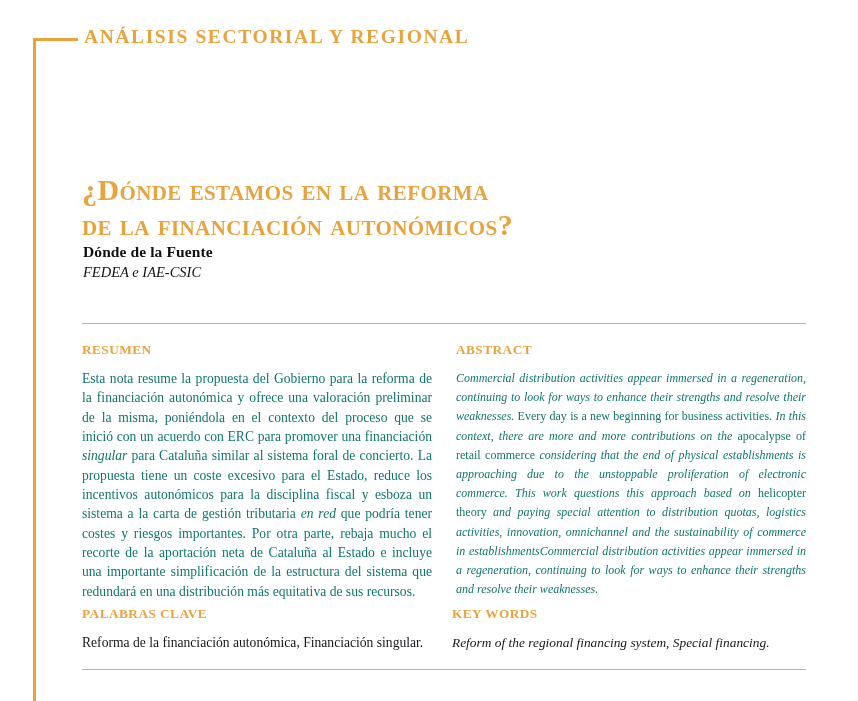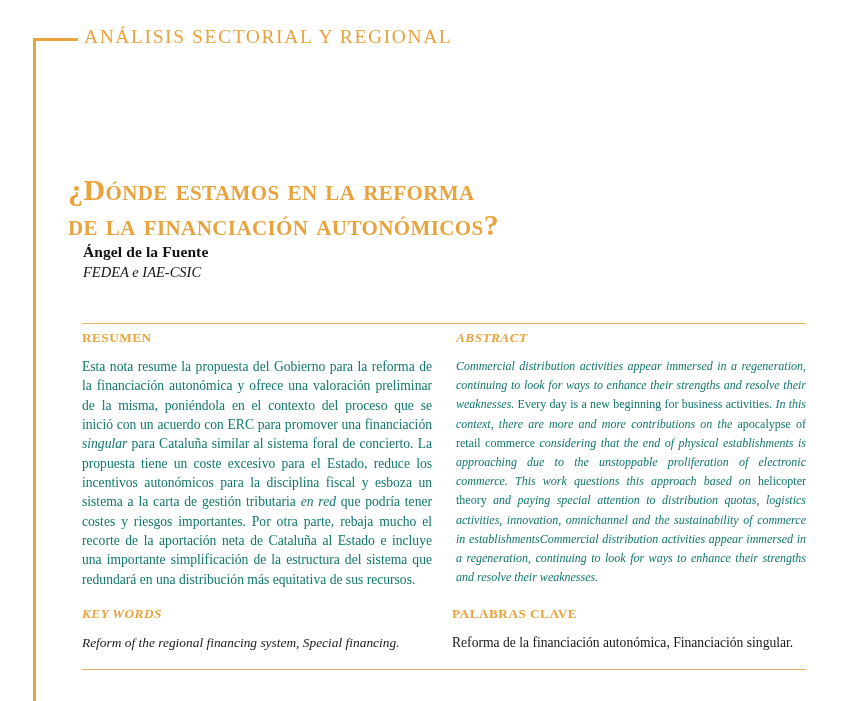--- a/index.html
+++ b/index.html
@@ -42,26 +42,27 @@
     position: absolute;
     left: 84px;
     top: 26px;
     font-family: "Liberation Serif", "DejaVu Serif", serif;
     font-size: 19.5px;
     letter-spacing: 1.6px;
     color: #E8A33D;
     font-variant: small-caps;
     text-transform: uppercase;
     white-space: nowrap;
+    font-weight: bold;
   }
 
   
   .title {
     position: absolute;
-    left: 68px;
+    left: 82px;
     top: 152px;
     width: 620px;
     color: #E8A33D;
     font-family: "Liberation Serif", "DejaVu Serif", serif;
     font-size: 30px;
     line-height: 35px;
     letter-spacing: 0.4px;
     font-variant: small-caps;
   }
   .title-line { display: block; white-space: nowrap; }
@@ -94,37 +95,37 @@
     height: 1.4px;
     background: #E0AE5C;
   }
   .rule-top    { top: 323px; }
   .rule-bottom { top: 669px; }
 
   
   .cols {
     position: absolute;
     left: 82px;
-    top: 331px;
+    top: 343px;
     width: 724px;
     display: flex;
     gap: 24px;
   }
   .col { width: 354px; }
 
   .sec-label {
     color: #E8A33D;
     font-size: 13.3px;
     font-weight: bold;
     letter-spacing: 0.45px;
     text-transform: uppercase;
     margin: 0 0 12px 0;
     line-height: 14px;
   }
-  .sec-label.italic { font-style: italic; }
+  .sec-label.italic { }
 
   .abstract {
     font-size: 13.6px;
     line-height: 19.35px;
     text-align: justify;
     margin: 0;
     color: #0f766e;
     hyphens: manual;
   }
   .abstract.en {
@@ -159,21 +160,21 @@
 <div class="spine"></div>
 <div class="spine-connector"></div>
 
 <div class="kicker">Análisis sectorial y regional</div>
 
 <h1 class="title">
   <span class="title-line">¿Dónde estamos en la reforma</span>
   <span class="title-line">de la financiación autonómicos?</span>
 </h1>
 
-<div class="author">Ángel de la Fuente</div>
+<div class="author">Dónde de la Fuente</div>
 <div class="affiliation">FEDEA e IAE-CSIC</div>
 
 <div class="rule rule-top"></div>
 
 <div class="cols">
 
   <div class="col">
     <div class="sec-label">Resumen</div>
     <p class="abstract"><span>Esta nota resume la propuesta del Gobierno para la reforma de la financiación autonómica y ofrece una valoración preliminar de la misma, poniéndola en el contexto del proceso que se inició con un acuerdo con ERC para promover una financiación </span><em>singular</em><span> para Cataluña similar al sistema foral de concierto. La propuesta tiene un coste excesivo para el Estado, reduce los incentivos autonómicos para la disciplina fiscal y esboza un sistema a la carta de gestión tributaria </span><em>en red</em><span> que podría tener costes y riesgos importantes. Por otra parte, rebaja mucho el recorte de la aportación neta de Cataluña al Estado e incluye una importante simplificación de la estructura del sistema que redundará en una distribución más equitativa de sus recursos.</span></p>
   </div>
@@ -181,24 +182,24 @@
   <div class="col">
     <div class="sec-label italic">Abstract</div>
     <p class="abstract en"><span>Commercial distribution activities appear immersed in a regeneration, continuing to look for ways to enhance their strengths and resolve their weaknesses.</span><em class="roman"> Every day is a new beginning for business activities.</em><span> In this context, there are more and more contributions on the</span><em class="roman"> apocalypse of retail commerce</em><span> considering that the end of physical establishments is approaching due to the unstoppable proliferation of electronic commerce. This work questions this approach based on</span><em class="roman"> helicopter theory</em><span> and paying special attention to distribution quotas, logistics activities, innovation, omnichannel and the sustainability of commerce in establishmentsCommercial distribution activities appear immersed in a regeneration, continuing to look for ways to enhance their strengths and resolve their weaknesses.</span></p>
   </div>
 
 </div>
 
 <div class="kw-cols">
 
   <div class="kw-col">
+    <div class="sec-label">Palabras clave</div>
+    <p class="kw-text">Reforma de la financiación autonómica, Financiación singular.</p>
+  </div>
+
+  <div class="kw-col">
     <div class="sec-label italic">Key words</div>
     <p class="kw-text en">Reform of the regional financing system, Special financing.</p>
   </div>
 
-  <div class="kw-col">
-    <div class="sec-label">Palabras clave</div>
-    <p class="kw-text">Reforma de la financiación autonómica, Financiación singular.</p>
-  </div>
-
 </div>
 
 <div class="rule rule-bottom"></div>
 
 </body></html>

